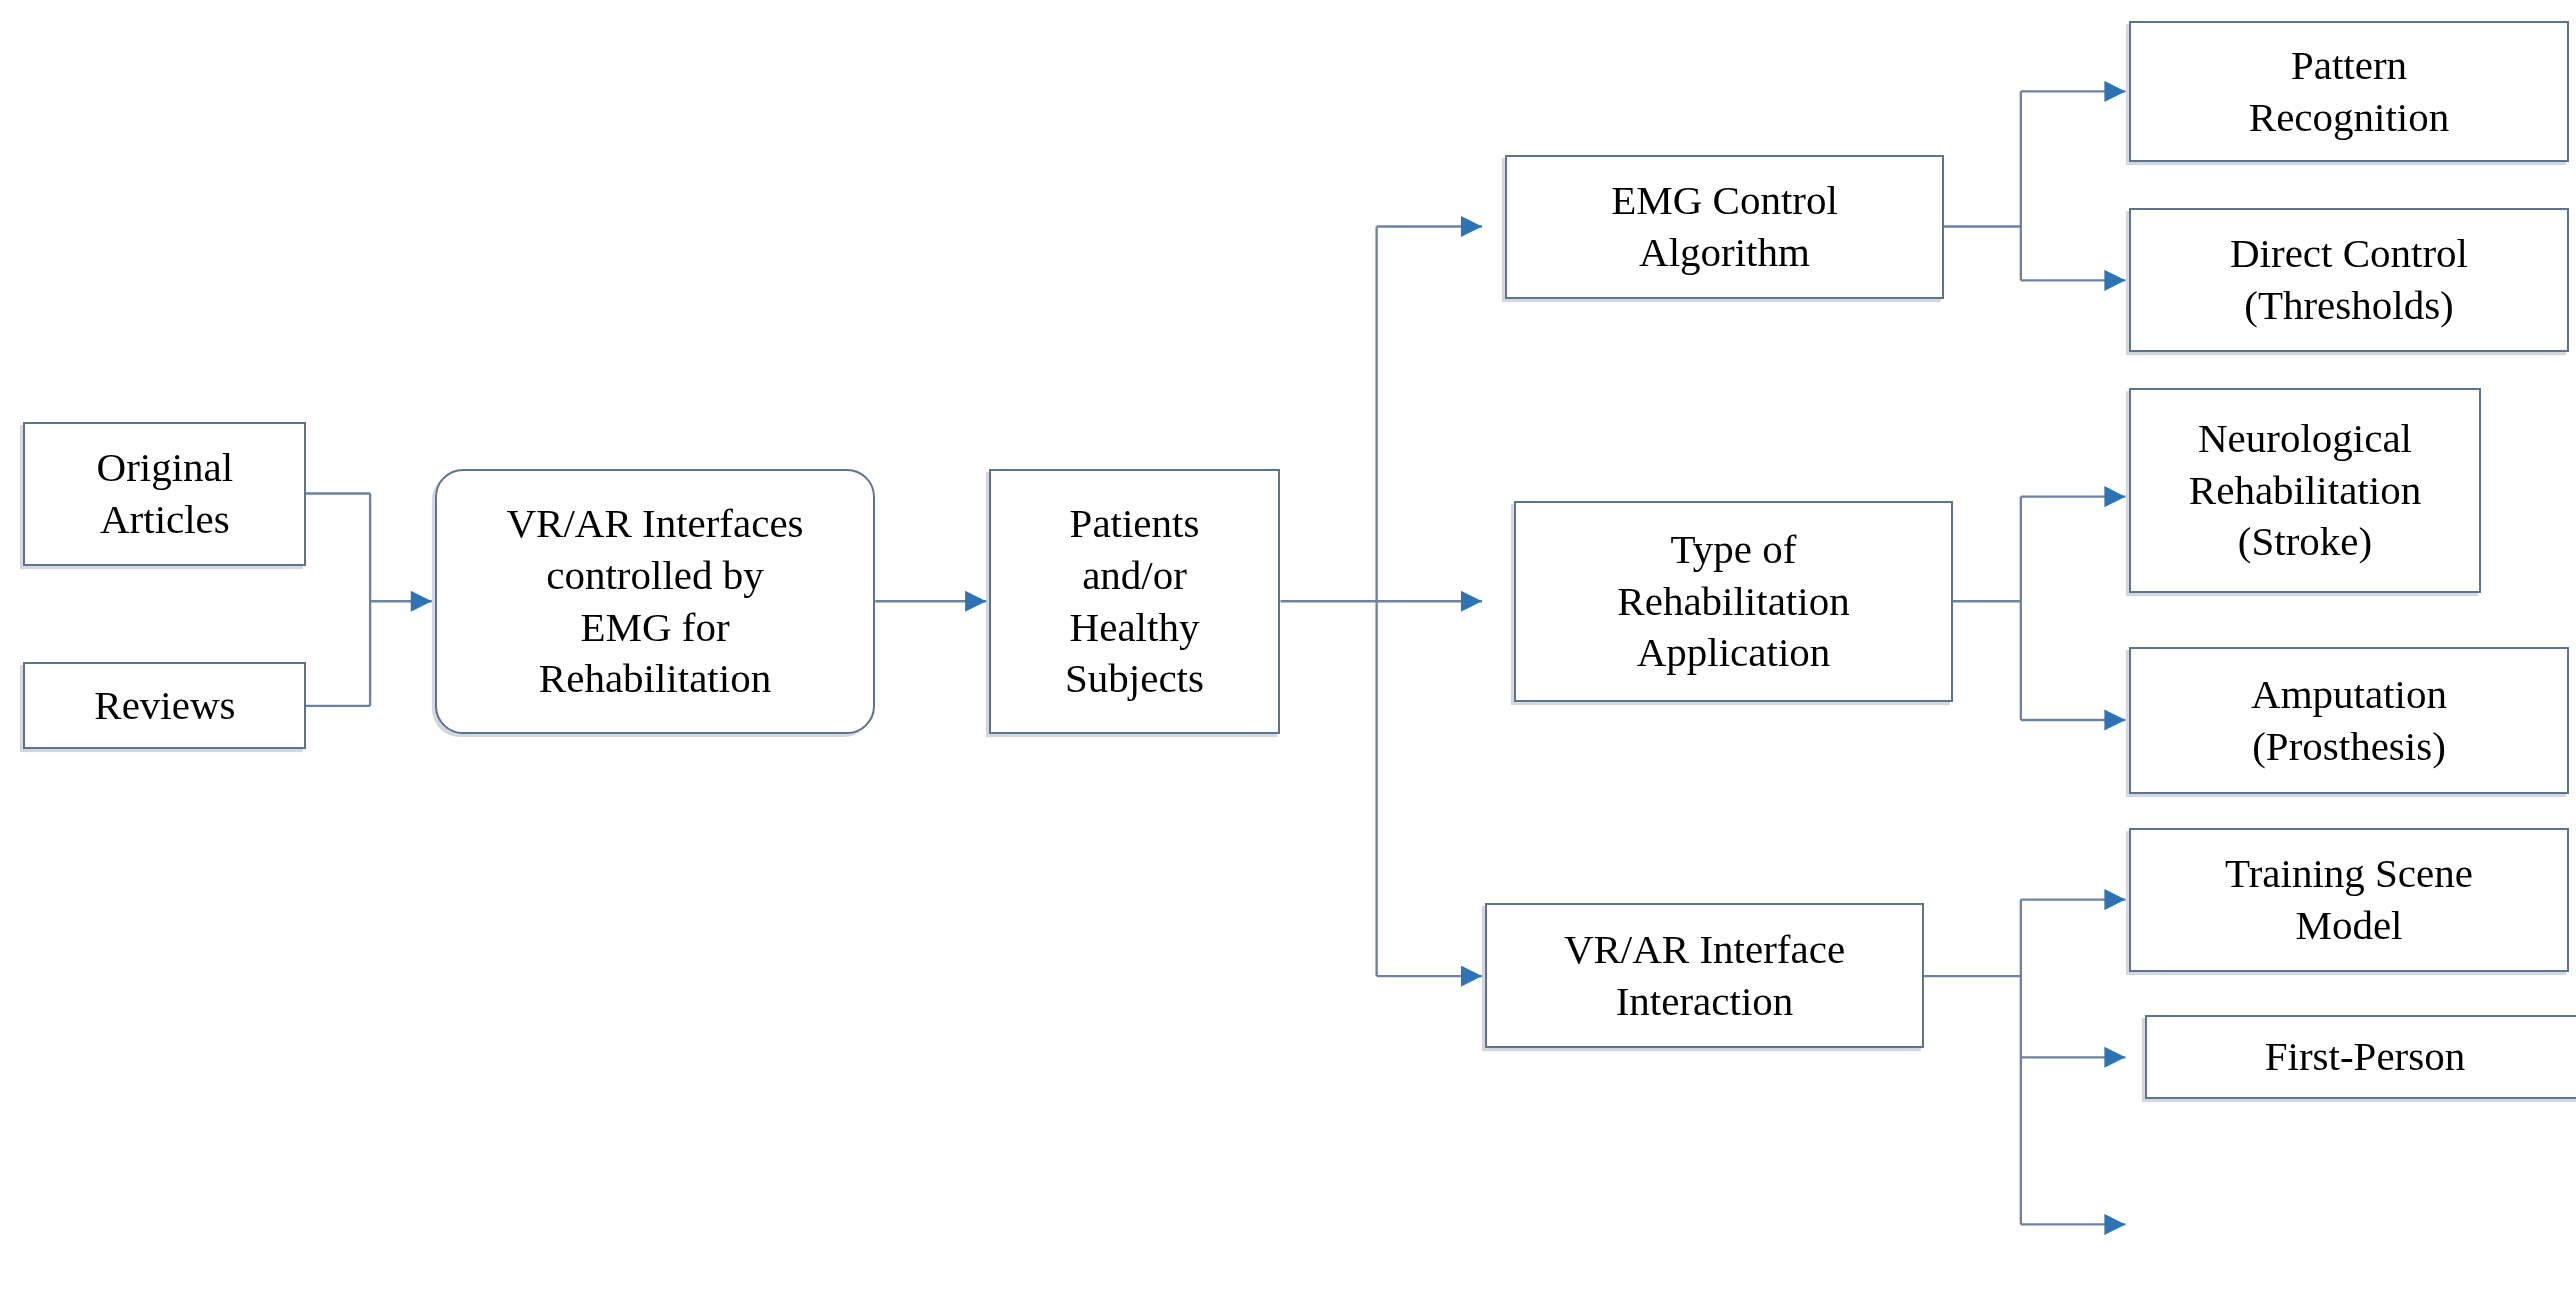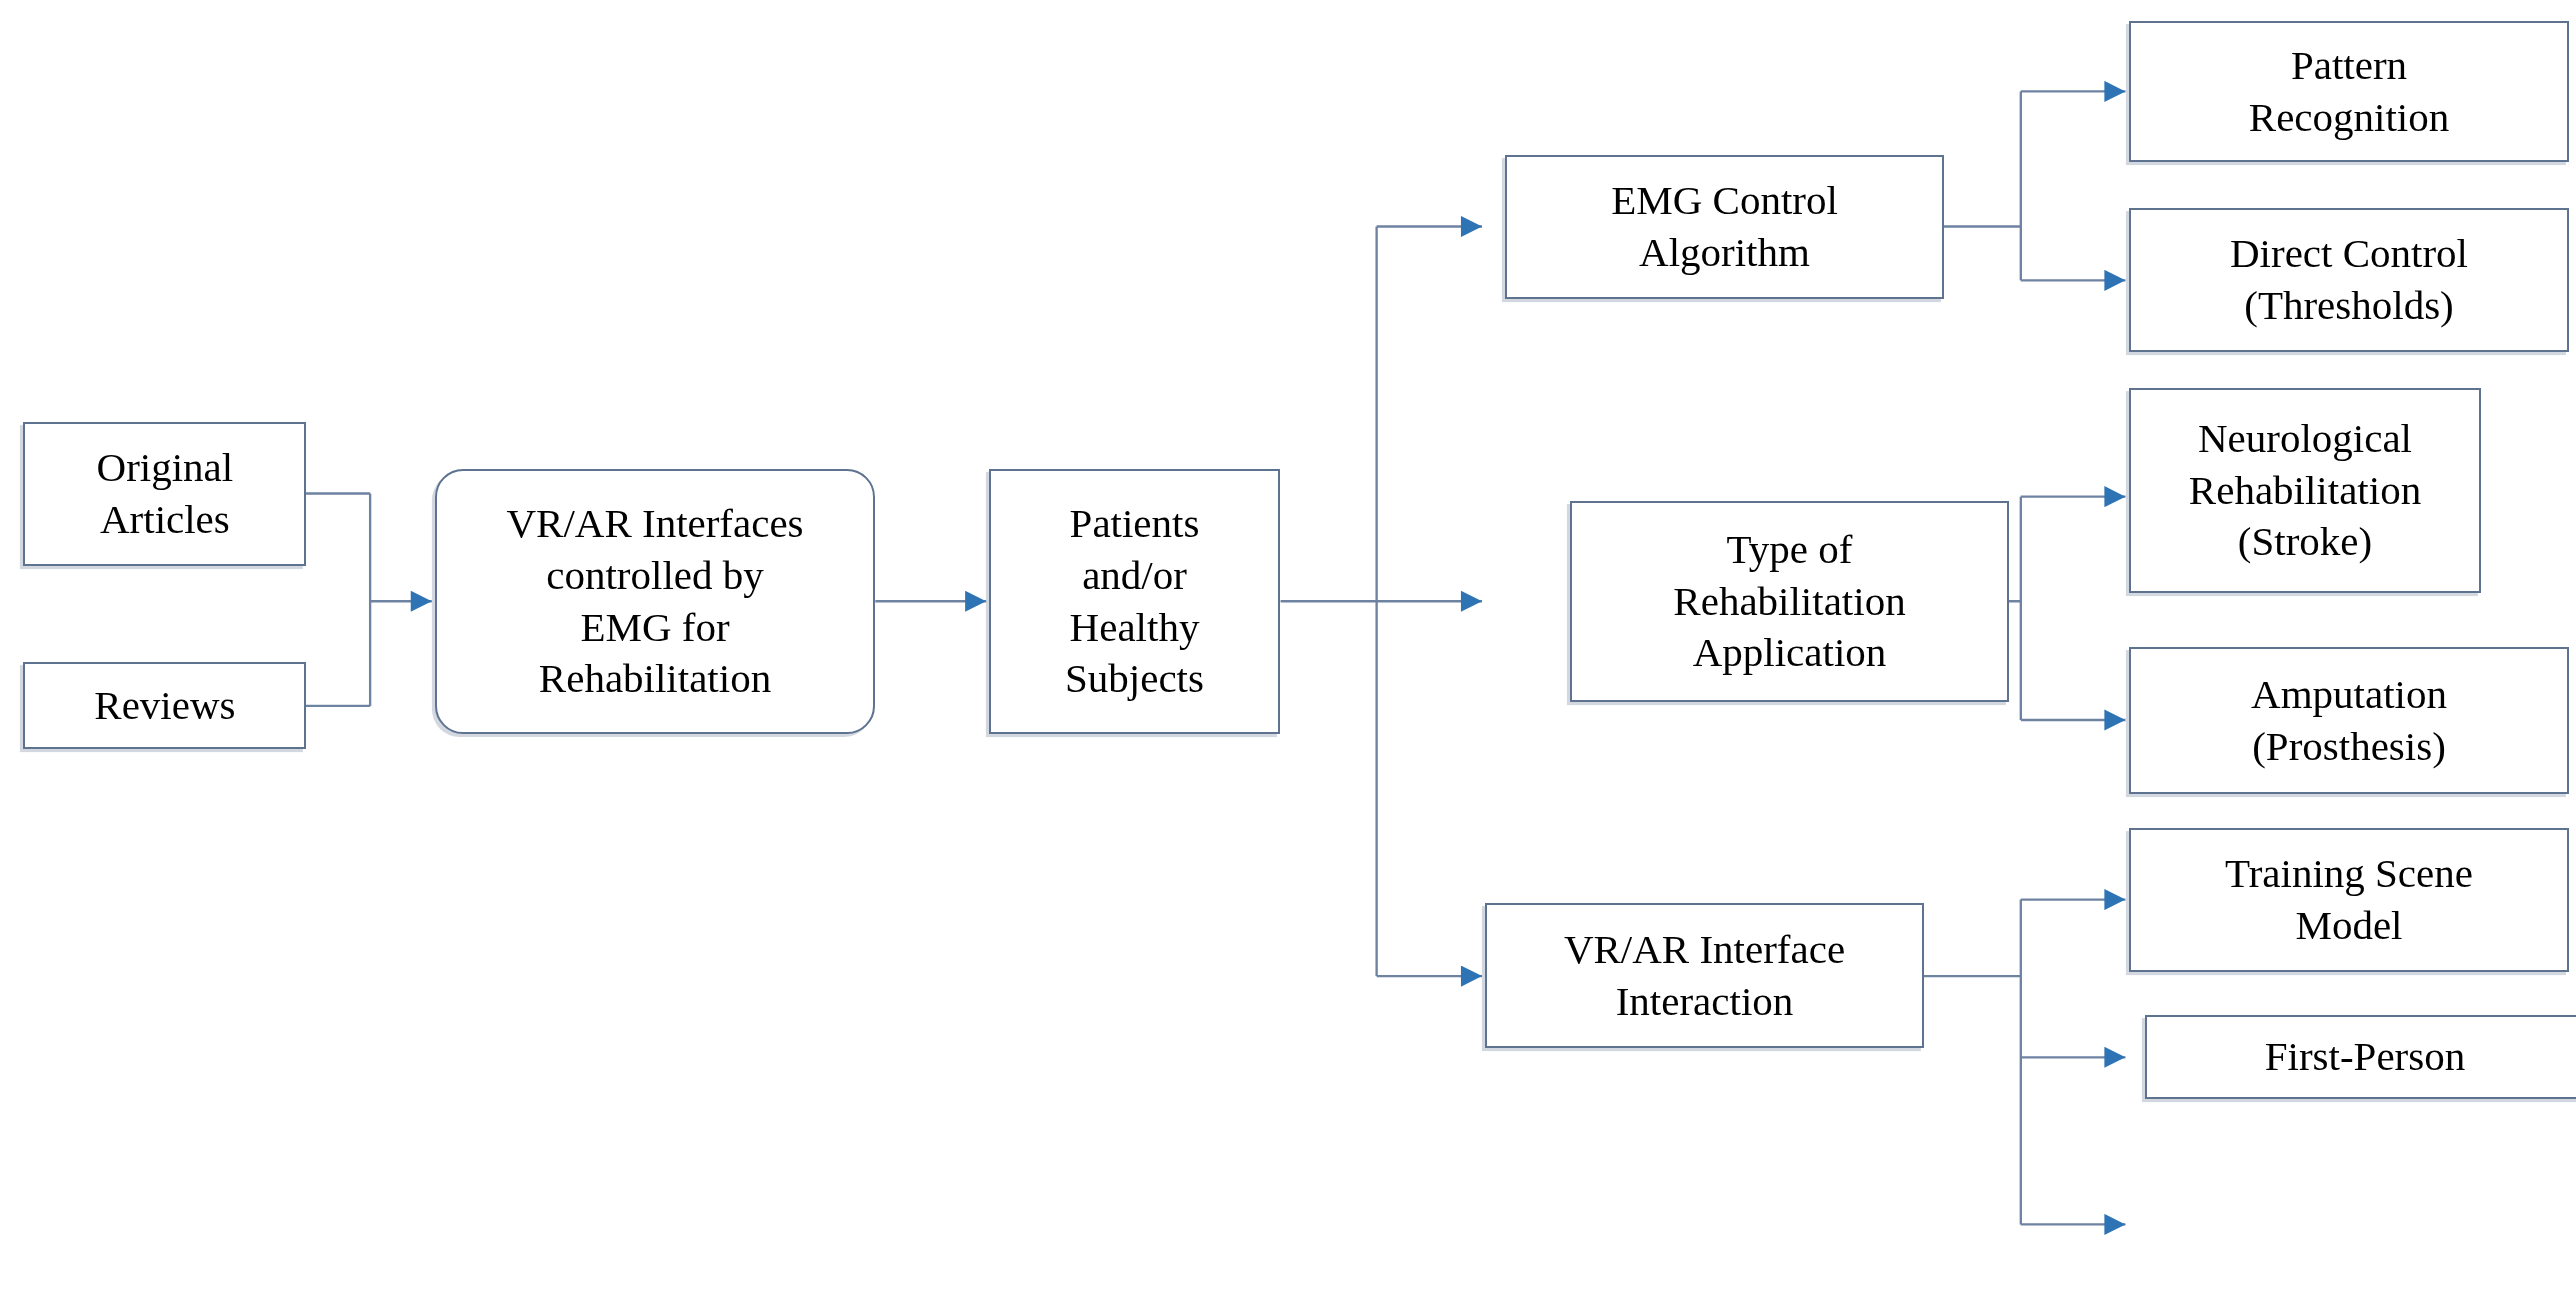--- a/index.html
+++ b/index.html
@@ -96,21 +96,21 @@
 and/or
 Healthy
 Subjects</span>
   </div>
 
   <div class="node" style="left:1485px;top:155px;width:439px;height:144px;margin-left:20px;">
     <span>EMG Control
 Algorithm</span>
   </div>
 
-  <div class="node" style="left:1570px;top:501px;width:439px;height:201px;">
+  <div class="node" style="left:1514px;top:501px;width:439px;height:201px;">
     <span>Type of
 Rehabilitation
 Application</span>
   </div>
 
   <div class="node" style="left:1485px;top:903px;width:439px;height:145px;">
     <span>VR/AR Interface
 Interaction</span>
   </div>
 

